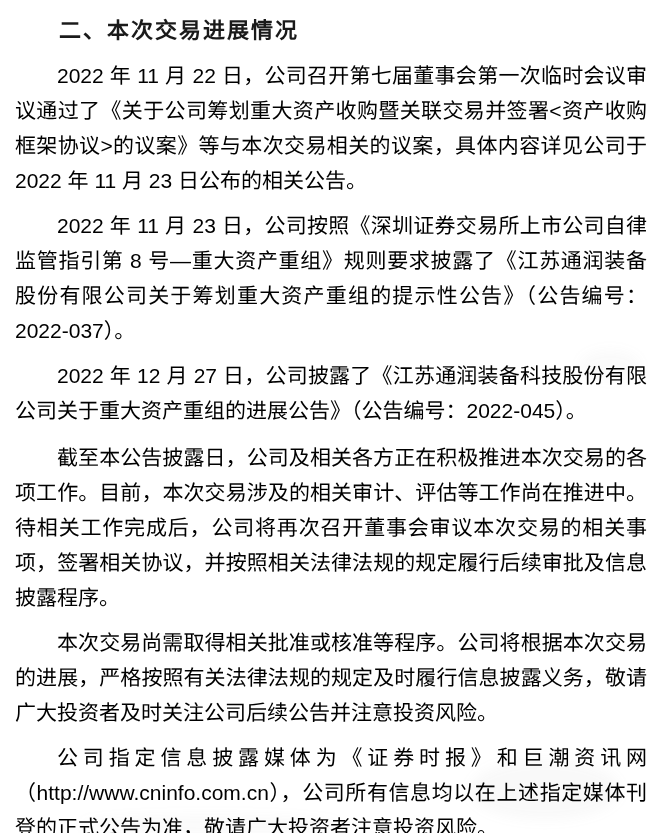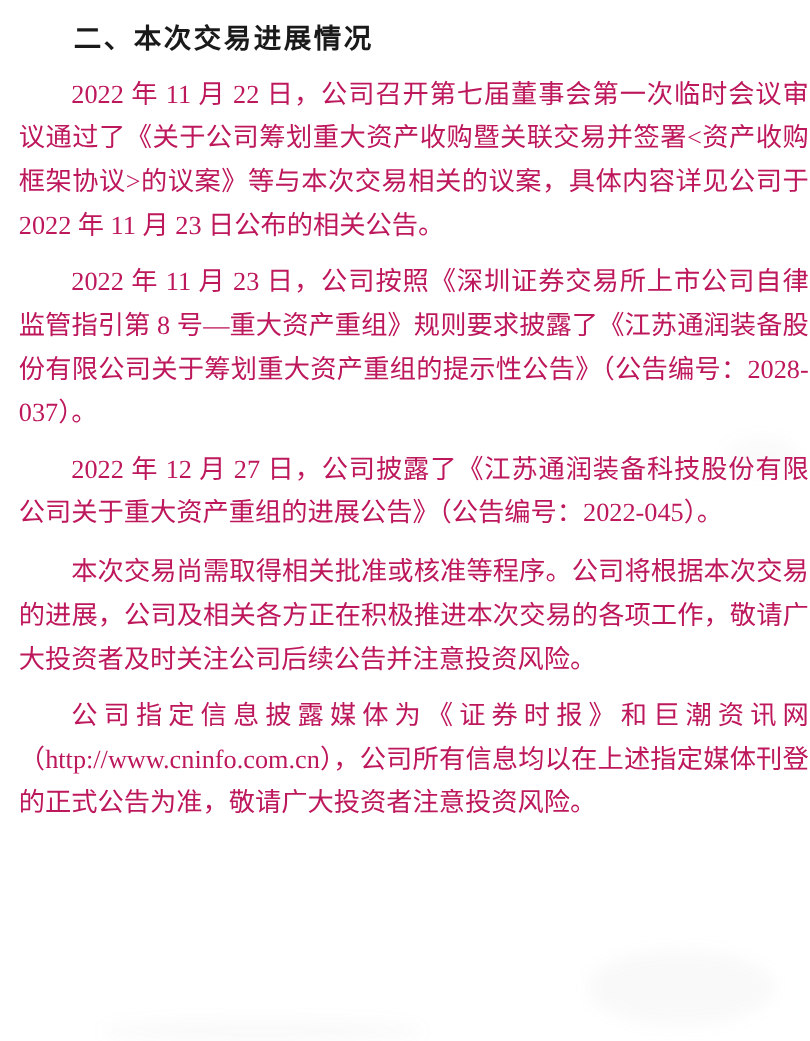--- a/index.html
+++ b/index.html
@@ -28,27 +28,27 @@
     line-height: 30px;
     letter-spacing: 2px;
     text-indent: 2em;
     margin: 6px 0 12px 0;
     color: #1a1a1a;
   }
   .doc-body > .doc-heading:first-child {
     margin-top: 4px;
   }
   .doc-paragraph {
-    font-family: Liberation Serif, serif;
+    font-family: Liberation Sans, sans-serif;
     font-size: 21px;
     line-height: 35px;
     text-align: justify;
     text-indent: 2em;
     margin: 0 0 10px 0;
-    color: #be185d;
+    color: #000000;
   }
   
   .doc-body > :nth-child(4) { margin-bottom: 12px; }   
   .doc-body > :nth-child(8) { margin-top: 26px; }     
   .doc-body > :nth-child(9) { margin-top: 14px; }     
   
   .smudge {
     position: absolute;
     border-radius: 50%;
     filter: blur(6px);
@@ -72,18 +72,19 @@
 <body>
 
 <div class="page">
   <div class="smudge smudge-1"></div>
   <div class="smudge smudge-2"></div>
   <div class="smudge smudge-3"></div>
   <div class="doc-body" id="doc-body">
 
   <div class="doc-heading">二、本次交易进展情况</div>
       <div class="doc-paragraph">2022 年 11 月 22 日，公司召开第七届董事会第一次临时会议审议通过了《关于公司筹划重大资产收购暨关联交易并签署&lt;资产收购框架协议&gt;的议案》等与本次交易相关的议案，具体内容详见公司于 2022 年 11 月 23 日公布的相关公告。</div>
-      <div class="doc-paragraph">2022 年 11 月 23 日，公司按照《深圳证券交易所上市公司自律监管指引第 8 号—重大资产重组》规则要求披露了《江苏通润装备股份有限公司关于筹划重大资产重组的提示性公告》（公告编号：2028-037）。</div>
+      <div class="doc-paragraph">2022 年 11 月 23 日，公司按照《深圳证券交易所上市公司自律监管指引第 8 号—重大资产重组》规则要求披露了《江苏通润装备股份有限公司关于筹划重大资产重组的提示性公告》（公告编号：2022-037）。</div>
       <div class="doc-paragraph">2022 年 12 月 27 日，公司披露了《江苏通润装备科技股份有限公司关于重大资产重组的进展公告》（公告编号：2022-045）。</div>
-      <div class="doc-paragraph">本次交易尚需取得相关批准或核准等程序。公司将根据本次交易的进展，公司及相关各方正在积极推进本次交易的各项工作，敬请广大投资者及时关注公司后续公告并注意投资风险。</div>
+      <div class="doc-paragraph">截至本公告披露日，公司及相关各方正在积极推进本次交易的各项工作。目前，本次交易涉及的相关审计、评估等工作尚在推进中。待相关工作完成后，公司将再次召开董事会审议本次交易的相关事项，签署相关协议，并按照相关法律法规的规定履行后续审批及信息披露程序。</div>
+      <div class="doc-paragraph">本次交易尚需取得相关批准或核准等程序。公司将根据本次交易的进展，严格按照有关法律法规的规定及时履行信息披露义务，敬请广大投资者及时关注公司后续公告并注意投资风险。</div>
       <div class="doc-paragraph">公司指定信息披露媒体为《证券时报》和巨潮资讯网（http://www.cninfo.com.cn），公司所有信息均以在上述指定媒体刊登的正式公告为准，敬请广大投资者注意投资风险。</div>
     </div>
 </div>
 
 </body></html>

